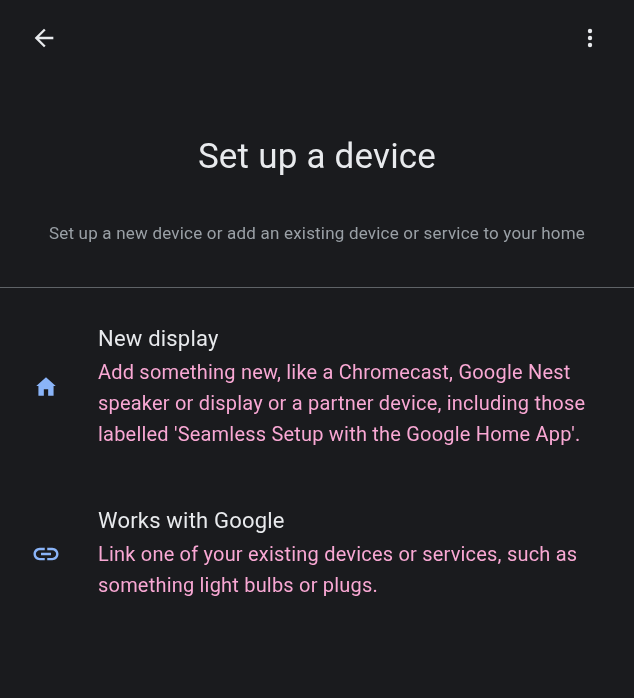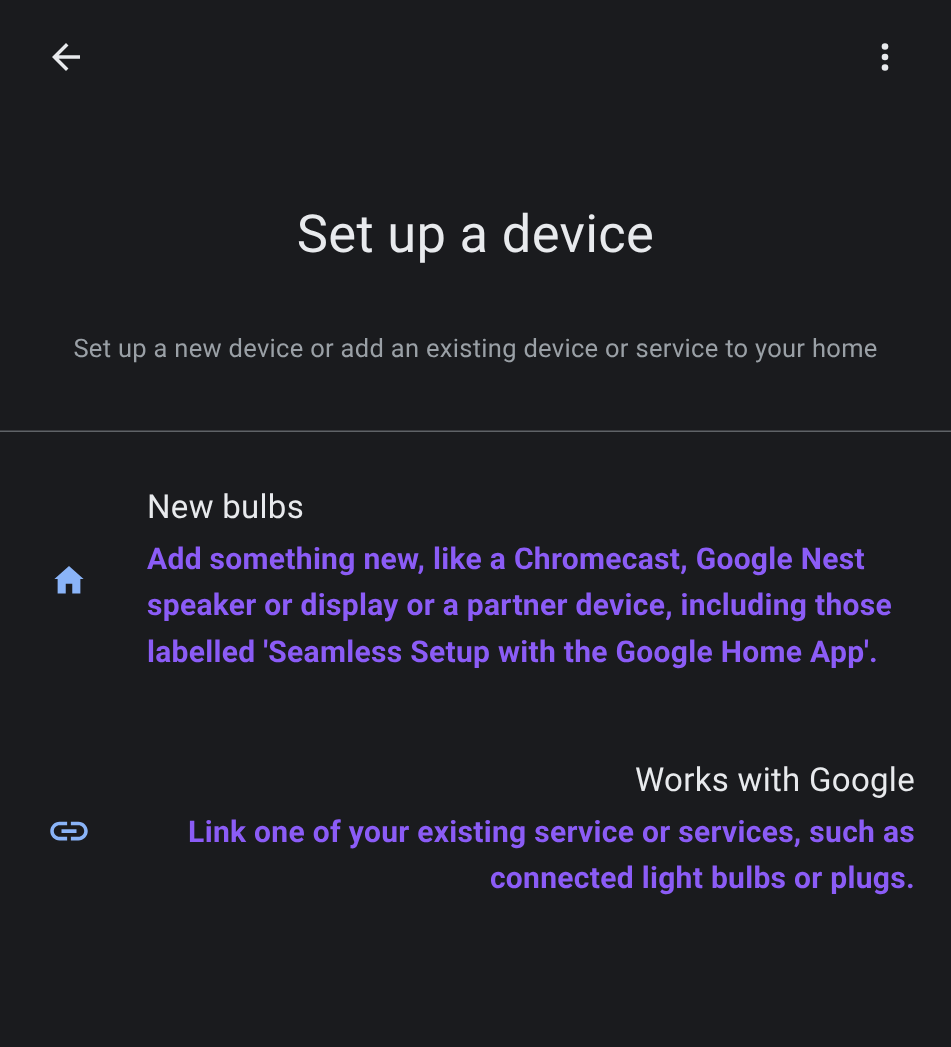--- a/index.html
+++ b/index.html
@@ -66,21 +66,20 @@
     }
     .option-item {
       display: flex;
       align-items: flex-start;
       padding: 38px 24px 38px 28px;
       cursor: pointer;
     }
     .option-item.works-with {
       align-items: center;
       padding: 20px 24px 20px 28px;
-      text-align: right;
     }
     .option-icon {
       flex-shrink: 0;
       width: 36px;
       display: flex;
       justify-content: center;
       align-items: center;
       margin-right: 34px;
       margin-top: 48px;
     }
@@ -92,22 +91,22 @@
     }
     .option-title {
       font-size: 22px;
       font-weight: 400;
       color: #e8eaed;
       margin-bottom: 6px;
       letter-spacing: 0.2px;
     }
     .option-description {
       font-size: 20px;
-      font-weight: 700;
-      color: #8b5cf6;
+      font-weight: 400;
+      color: #f9a8d4;
       line-height: 1.55;
       letter-spacing: 0.2px;
     }
   </style>
 </head>
 <body>
 
 <div class="header-bar">
   <div class="back-button">
     <svg width="28" height="28" viewBox="0 0 24 24" fill="none">
@@ -132,30 +131,30 @@
 
 <div class="options-list">
 
   <div class="option-item">
     <div class="option-icon">
       <svg width="26" height="26" viewBox="0 0 24 24" fill="none">
         <path d="M12 3l-9 8h2v9h5v-6h4v6h5v-9h2l-9-8z" fill="#8ab4f8"></path>
       </svg>
     </div>
     <div class="option-content">
-      <div class="option-title">New bulbs</div>
+      <div class="option-title">New display</div>
       <div class="option-description">Add something new, like a Chromecast, Google Nest speaker or display or a partner device, including those labelled 'Seamless Setup with the Google Home App'.</div>
     </div>
   </div>
 
   <div class="option-item works-with">
     <div class="option-icon link-icon-wrapper">
       <svg width="30" height="30" viewBox="0 0 24 24" fill="none">
         <path d="M3.9 12c0-1.71 1.39-3.1 3.1-3.1h4V7H7c-2.76 0-5 2.24-5 5s2.24 5 5 5h4v-1.9H7c-1.71 0-3.1-1.39-3.1-3.1zM8 13h8v-2H8v2zm9-6h-4v1.9h4c1.71 0 3.1 1.39 3.1 3.1s-1.39 3.1-3.1 3.1h-4V17h4c2.76 0 5-2.24 5-5s-2.24-5-5-5z" fill="#8ab4f8"></path>
       </svg>
     </div>
     <div class="option-content">
       <div class="option-title">Works with Google</div>
-      <div class="option-description">Link one of your existing service or services, such as connected light bulbs or plugs.</div>
+      <div class="option-description">Link one of your existing devices or services, such as something light bulbs or plugs.</div>
     </div>
   </div>
 
 </div>
 
 </body></html>

